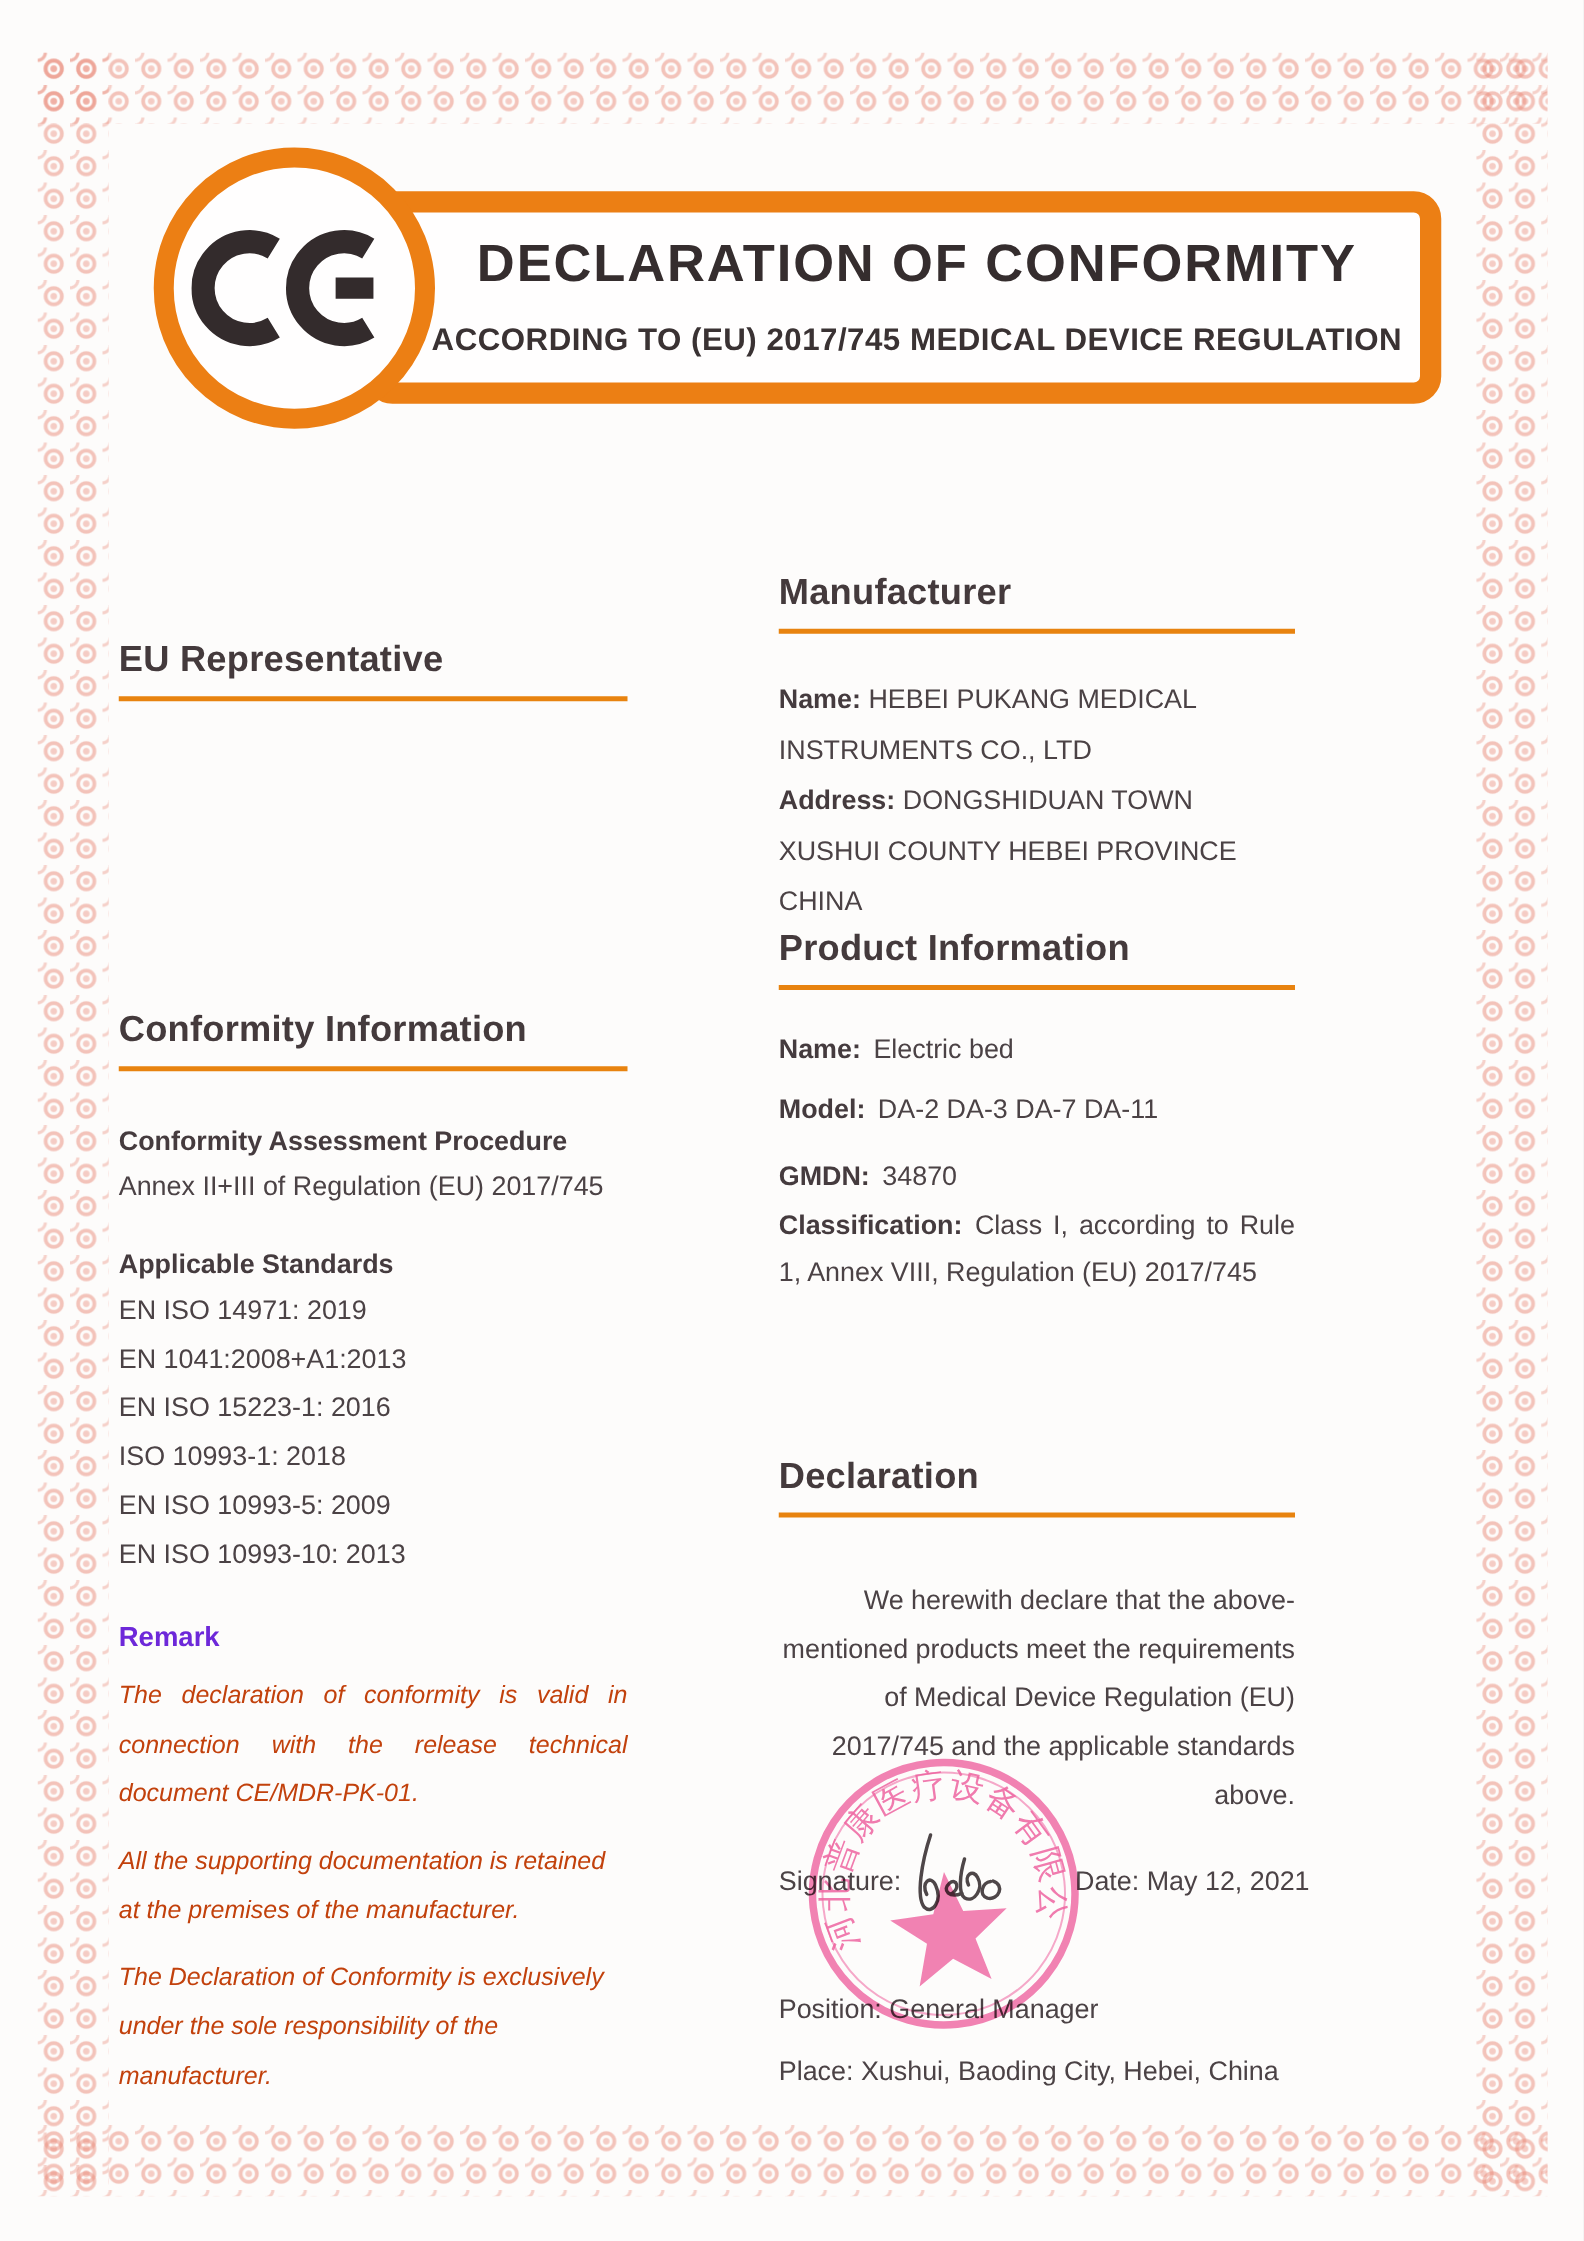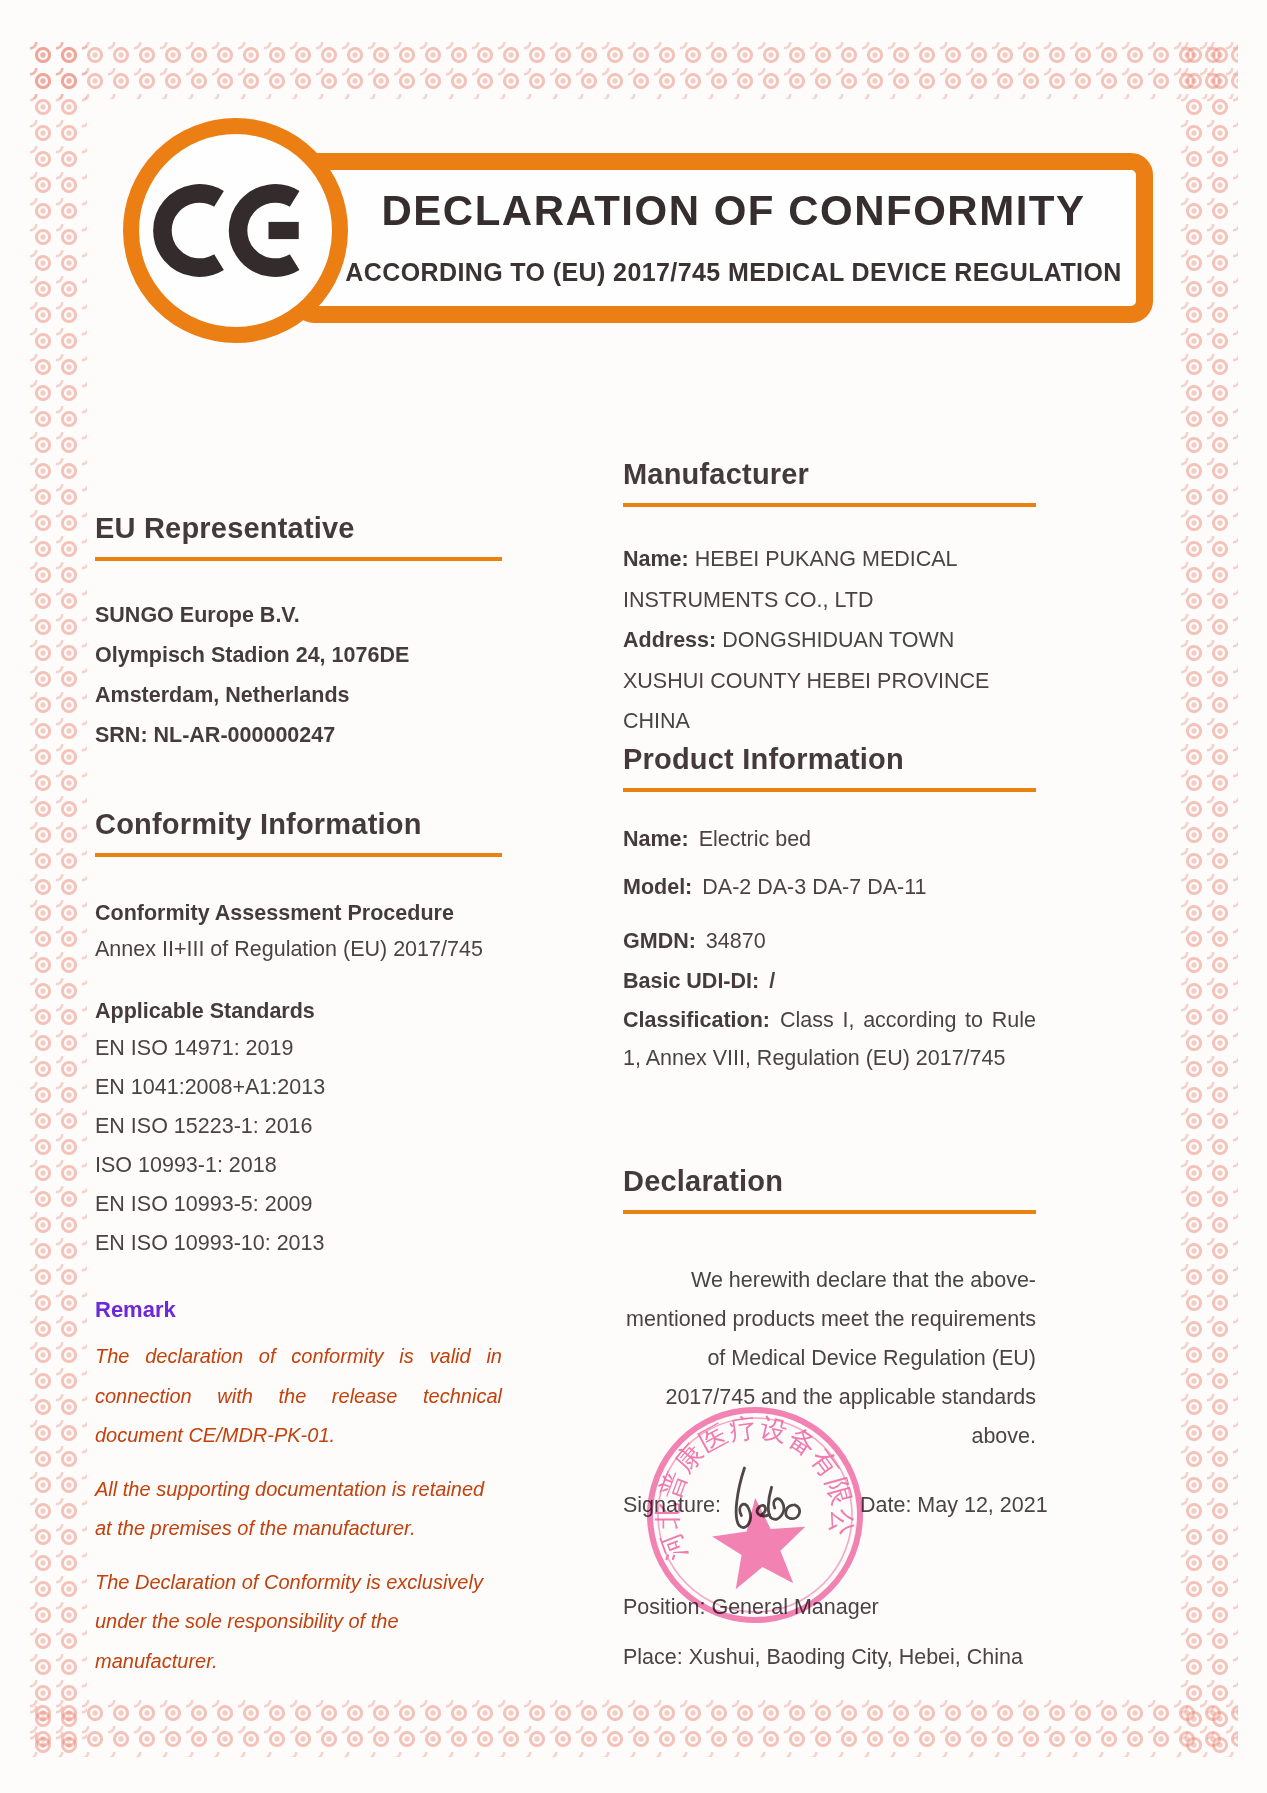--- a/index.html
+++ b/index.html
@@ -104,26 +104,20 @@
   <div class="ce-circle">
     <svg width="165" height="115" viewBox="0 0 240 160">
       <path d="M96,34 A54,54 0 1 0 96,126" fill="none" stroke="#332b2c" stroke-width="27"></path>
       <path d="M206,34 A54,54 0 1 0 206,126" fill="none" stroke="#332b2c" stroke-width="27"></path>
       <path d="M168,80 L212,80" stroke="#332b2c" stroke-width="25"></path>
     </svg>
   </div>
 
   <div class="sec col-l" style="top:512px;">
     <h2 class="sec-h">EU Representative</h2>
-    <div class="body-lines bold" style="margin-top:34px;">
-      <div>SUNGO Europe B.V.</div>
-      <div>Olympisch Stadion 24, 1076DE</div>
-      <div>Amsterdam, Netherlands</div>
-      <div>SRN: NL-AR-000000247</div>
-    </div>
   </div>
 
   <div class="sec col-l" style="top:808px;">
     <h2 class="sec-h">Conformity Information</h2>
     <div style="margin-top:38px;">
       <div class="proc-line bold">Conformity Assessment Procedure</div>
       <div class="proc-line">Annex II+III of Regulation (EU) 2017/745</div>
       <div class="proc-line bold" style="margin-top:26px;">Applicable Standards</div>
       <div class="std-line">EN ISO 14971: 2019</div>
       <div class="std-line">EN 1041:2008+A1:2013</div>
@@ -150,21 +144,20 @@
   </div>
 
   <div class="sec col-r" style="top:743px;">
     <h2 class="sec-h">Product Information</h2>
     <div style="margin-top:27px;">
       <div class="prow"><span class="lbl">Name:</span><span>Electric bed</span></div>
       <div class="gap8"></div>
       <div class="prow"><span class="lbl">Model:</span><span>DA-2 DA-3 DA-7 DA-11</span></div>
       <div class="gap14"></div>
       <div class="prow"><span class="lbl">GMDN:</span><span>34870</span></div>
-      <div class="prow"><span class="lbl">Basic UDI-DI:</span><b>/</b></div>
       <div class="prow class-row just"><span class="lbl">Classification:</span><span>Class I, according to Rule 1, Annex VIII, Regulation (EU) 2017/745</span></div>
     </div>
   </div>
 
   <div class="sec col-r" style="top:1165px;">
     <h2 class="sec-h">Declaration</h2>
     <p class="decl-body" style="margin-top:47px;text-align:right;">We herewith declare that the above-mentioned products meet the requirements of Medical Device Regulation (EU) 2017/745 and the applicable standards above.</p>
   </div>
 
   <div class="sig-label" style="left:623px;top:1491px;">Signature:</div>

